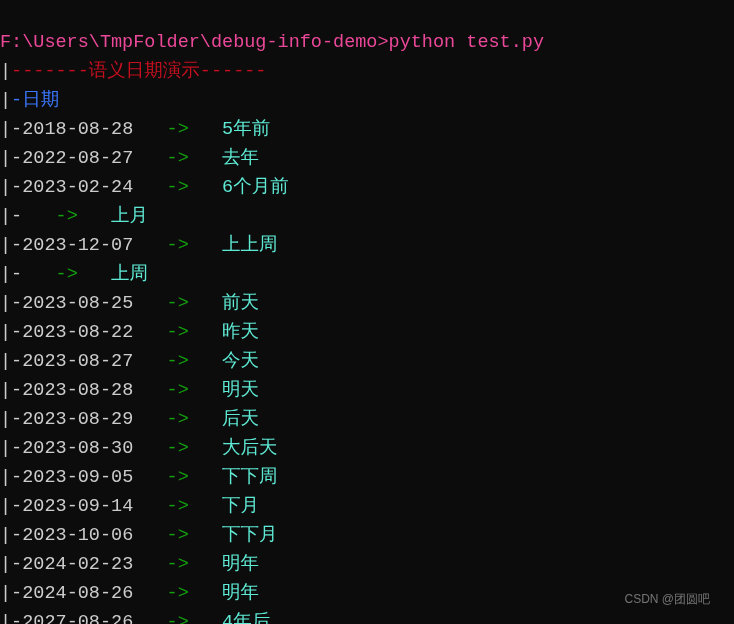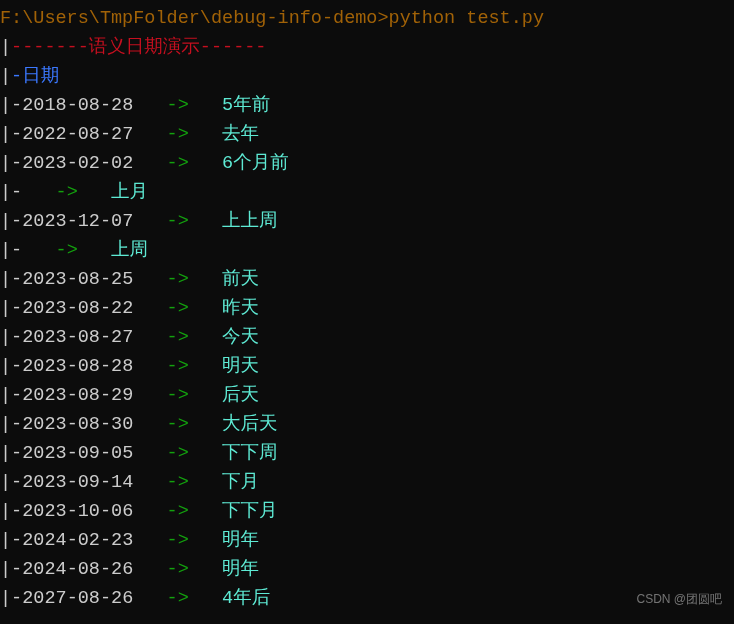--- a/index.html
+++ b/index.html
@@ -14,22 +14,23 @@
       line-height: 29px;
       color: #cccccc;
       padding: 4px 0;
       width: 734px;
       height: 624px;
       overflow: hidden;
       position: relative;
       letter-spacing: 0px;
     }
     .prompt-line {
-      color: #a16207;
+      color: #ec4899;
       white-space: pre;
+      margin-top: 24px;
     }
     .row {
       white-space: pre;
       display: flex;
     }
     .pipe {
       color: #cccccc;
     }
     .red {
       color: #c50f1f;
@@ -42,40 +43,40 @@
     }
     .white {
       color: #5eead4;
     }
     .dim {
       color: #cccccc;
     }
     .watermark {
       position: absolute;
       bottom: 10px;
-      right: 12px;
+      right: 24px;
       font-size: 12px;
       font-family: Arial, sans-serif;
       color: rgba(200,200,200,0.55);
       letter-spacing: 0;
     }
   </style>
 </head>
 <body>
 
 <div class="prompt-line">F:\Users\TmpFolder\debug-info-demo&gt;python test.py</div>
 
 <div class="row"><span class="pipe">|</span><span class="red">-------</span><span class="red">语义日期演示</span><span class="red">------</span></div>
 
 <div class="row"><span class="pipe">|</span><span class="blue">-</span><span class="blue">日期</span><span>             </span></div>
 
 <div id="rows-container">
     <div class="row"><span class="pipe">|</span><span class="dim">-</span><span class="dim">2018-08-28</span><span>   </span><span class="green">-&gt;</span><span>   </span><span class="white">5年前</span></div>
     <div class="row"><span class="pipe">|</span><span class="dim">-</span><span class="dim">2022-08-27</span><span>   </span><span class="green">-&gt;</span><span>   </span><span class="white">去年</span></div>
-    <div class="row"><span class="pipe">|</span><span class="dim">-</span><span class="dim">2023-02-02</span><span>   </span><span class="green">-&gt;</span><span>   </span><span class="white">6个月前</span></div>
+    <div class="row"><span class="pipe">|</span><span class="dim">-</span><span class="dim">2023-02-24</span><span>   </span><span class="green">-&gt;</span><span>   </span><span class="white">6个月前</span></div>
     <div class="row"><span class="pipe">|</span><span class="dim">-</span><span>   </span><span class="green">-&gt;</span><span>   </span><span class="white">上月</span></div>
     <div class="row"><span class="pipe">|</span><span class="dim">-</span><span class="dim">2023-12-07</span><span>   </span><span class="green">-&gt;</span><span>   </span><span class="white">上上周</span></div>
     <div class="row"><span class="pipe">|</span><span class="dim">-</span><span>   </span><span class="green">-&gt;</span><span>   </span><span class="white">上周</span></div>
     <div class="row"><span class="pipe">|</span><span class="dim">-</span><span class="dim">2023-08-25</span><span>   </span><span class="green">-&gt;</span><span>   </span><span class="white">前天</span></div>
     <div class="row"><span class="pipe">|</span><span class="dim">-</span><span class="dim">2023-08-22</span><span>   </span><span class="green">-&gt;</span><span>   </span><span class="white">昨天</span></div>
     <div class="row"><span class="pipe">|</span><span class="dim">-</span><span class="dim">2023-08-27</span><span>   </span><span class="green">-&gt;</span><span>   </span><span class="white">今天</span></div>
     <div class="row"><span class="pipe">|</span><span class="dim">-</span><span class="dim">2023-08-28</span><span>   </span><span class="green">-&gt;</span><span>   </span><span class="white">明天</span></div>
     <div class="row"><span class="pipe">|</span><span class="dim">-</span><span class="dim">2023-08-29</span><span>   </span><span class="green">-&gt;</span><span>   </span><span class="white">后天</span></div>
     <div class="row"><span class="pipe">|</span><span class="dim">-</span><span class="dim">2023-08-30</span><span>   </span><span class="green">-&gt;</span><span>   </span><span class="white">大后天</span></div>
     <div class="row"><span class="pipe">|</span><span class="dim">-</span><span class="dim">2023-09-05</span><span>   </span><span class="green">-&gt;</span><span>   </span><span class="white">下下周</span></div>

